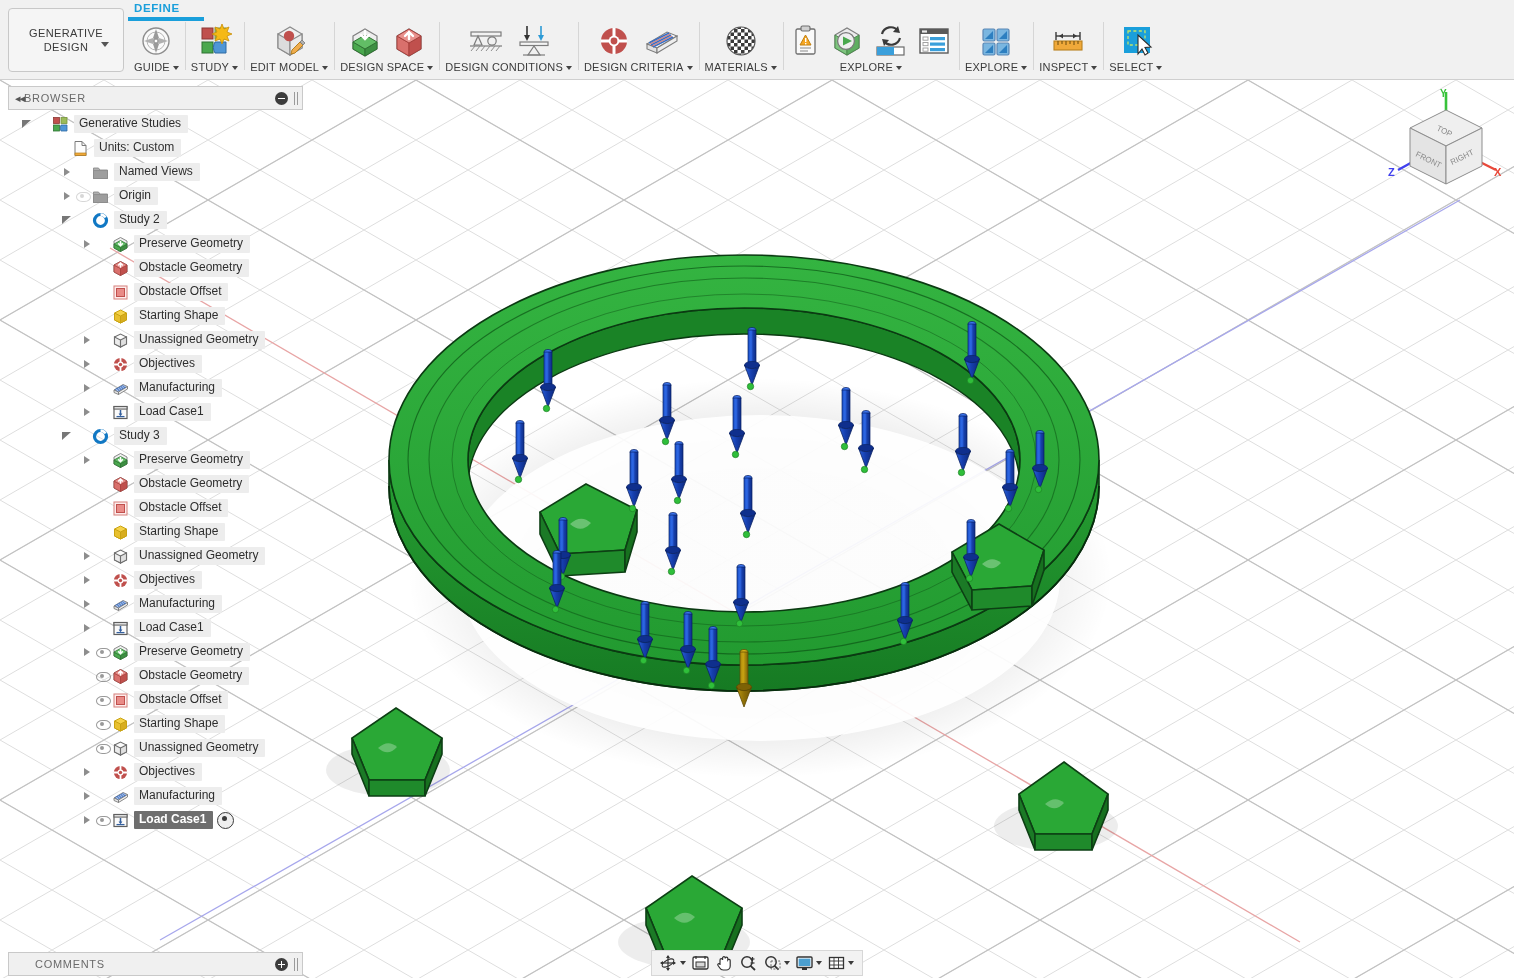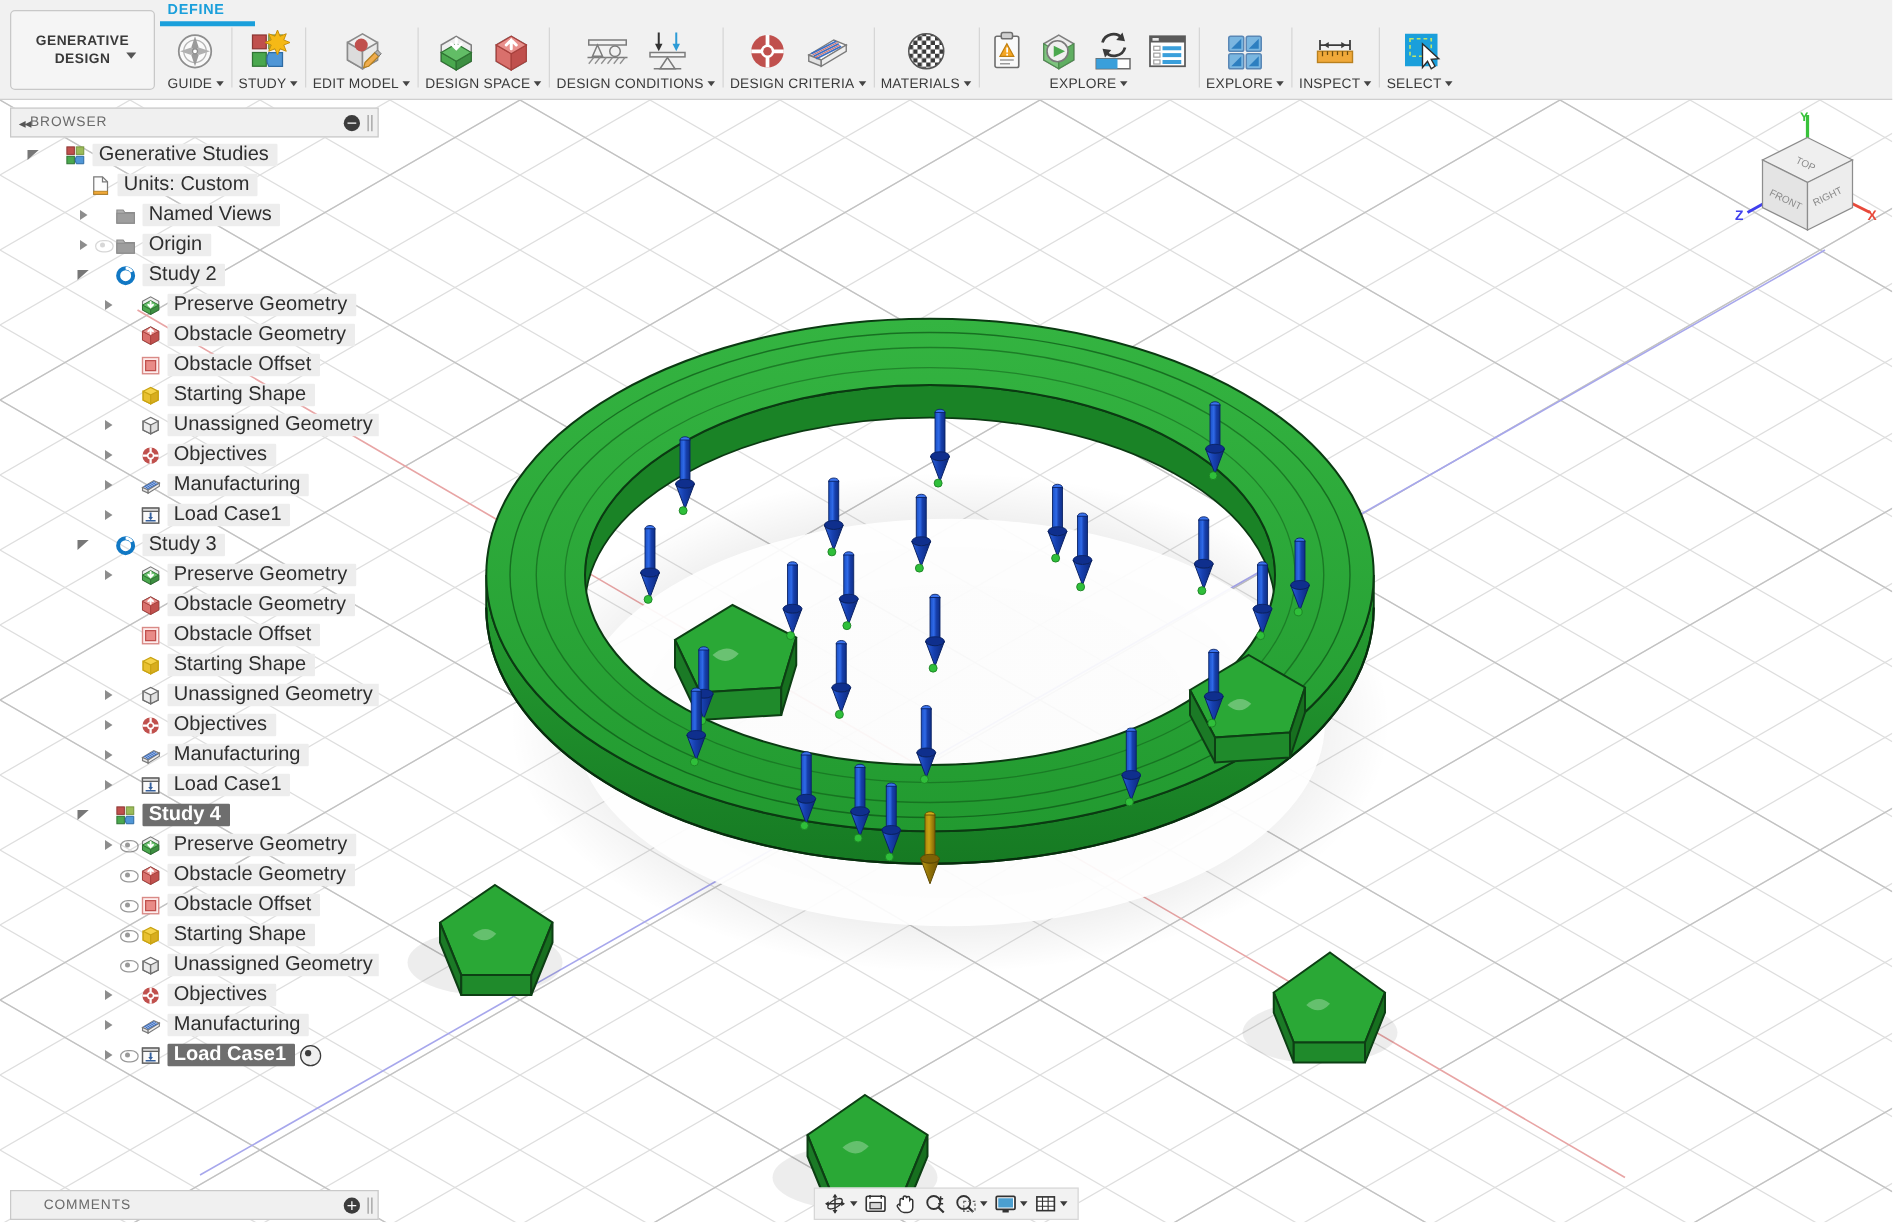--- a/index.html
+++ b/index.html
@@ -25,21 +25,21 @@
   }
   .tab-underline{
     position:absolute;left:128px;top:17px;width:76px;height:4px;background:#1a9fdb;
   }
   .ws-button{
     position:absolute;left:8px;top:8px;width:114px;height:62px;
     border:1px solid #c8c8c8;border-radius:4px;background:#f5f5f5;
     display:flex;align-items:center;justify-content:center;cursor:default;
   }
   .ws-button .ws-lbl{
-    font-size:11px;font-weight:bold;letter-spacing:.4px;color:#3a3a3a;
+    font-size:11px;font-weight:normal;letter-spacing:.4px;color:#3a3a3a;
     text-align:center;line-height:14px;
   }
   .ws-caret{
     position:absolute;right:14px;top:33px;width:0;height:0;
     border-left:4px solid transparent;border-right:4px solid transparent;
     border-top:5px solid #555;
   }
 
   .panels{position:absolute;left:128px;top:18px;height:60px;display:flex;align-items:flex-start;}
   .panel{
@@ -108,21 +108,21 @@
   }
   .eye::after{
     content:"";position:absolute;left:6.3px;top:5.4px;width:4px;height:4px;
     border-radius:50%;background:#5c5c5c;
   }
   .eye.slash::before{opacity:.4;}
   .eye.slash::after{opacity:.4;}
   .icon16{width:17px;height:17px;flex:0 0 17px;margin-right:5px;}
   .lbl{
     background:#ededed;padding:2.5px 7px 3px 5px;border-radius:1px;
-    font-size:16px;color:#2e2e2e;line-height:13px;
+    font-size:12px;color:#2e2e2e;line-height:13px;
   }
   .row.sel .lbl{background:#6e6e6e;color:#fff;font-weight:bold;}
   .target{
     width:15px;height:15px;margin-left:4px;border-radius:50%;
     border:1.6px solid #3b3b3b;position:relative;background:#efefef;flex:0 0 15px;
   }
   .target::after{
     content:"";position:absolute;left:3.2px;top:3.2px;width:5.2px;height:5.2px;
     border-radius:50%;background:#3b3b3b;
   }
@@ -977,31 +977,20 @@
         <span class="arrow closed"></span>
         <span class="eye hidden" style="visibility: hidden;"></span>
         <svg class="icon16" viewBox="0 0 17 17">
           <rect x="2" y="2.5" width="13" height="12" fill="#fafafa" stroke="#5f5f5f" stroke-width="1.2"></rect>
           <rect x="2" y="2.5" width="13" height="2.6" fill="#dcdcdc" stroke="#5f5f5f" stroke-width="1"></rect>
           <line x1="8.5" y1="6" x2="8.5" y2="10.5" stroke="#35609e" stroke-width="1.5"></line>
           <polygon points="8.5,12.2 6.6,9.6 10.4,9.6" fill="#35609e"></polygon>
           <line x1="4.5" y1="12.6" x2="12.5" y2="12.6" stroke="#35609e" stroke-width="1.3"></line>
         </svg>
         <span class="lbl">Load Case1</span>
-      </div>
-      <div class="row sel" style="padding-left: 52px;">
-        <span class="arrow open"></span>
-        <span class="eye hidden" style="visibility: hidden;"></span>
-        <svg class="icon16" viewBox="0 0 17 17">
-          <rect x="1.5" y="1.5" width="6" height="6" fill="#c0504d" stroke="#8c3734" stroke-width="0.8"></rect>
-          <rect x="9" y="1.5" width="6" height="6" fill="#9bbb59" stroke="#77943e" stroke-width="0.8"></rect>
-          <rect x="1.5" y="9" width="6" height="6" fill="#4aa84e" stroke="#2f7333" stroke-width="0.8"></rect>
-          <path d="M9 9 h6 v6 h-6 a6 6 0 0 1 0 -6 Z" fill="#4f96d6" stroke="#2e6ba3" stroke-width="0.8"></path>
-        </svg>
-        <span class="lbl">Study 4</span>
       </div>
       <div class="row" style="padding-left: 72px;">
         <span class="arrow closed"></span>
         <span class="eye"></span>
         <svg class="icon16" viewBox="0 0 17 17">
           <polygon points="2,5 8.5,1.5 15,5 15,12 8.5,15.5 2,12" fill="#f0f0f0" stroke="#7a7a7a" stroke-width="0.9"></polygon>
           <polygon points="2,8 8.5,11.5 8.5,15.5 2,12" fill="#4aa84e" stroke="#2f7333" stroke-width="0.8"></polygon>
           <polygon points="8.5,11.5 15,8 15,12 8.5,15.5" fill="#3d8f42" stroke="#2f7333" stroke-width="0.8"></polygon>
           <polygon points="2,8 8.5,4.5 15,8 8.5,11.5" fill="#66c26a" stroke="#2f7333" stroke-width="0.8"></polygon>
           <path d="M8.5 5.5 v4 M6.6 7.8 l1.9 1.9 1.9 -1.9" stroke="#fff" stroke-width="1.5" fill="none" stroke-linecap="round"></path>

